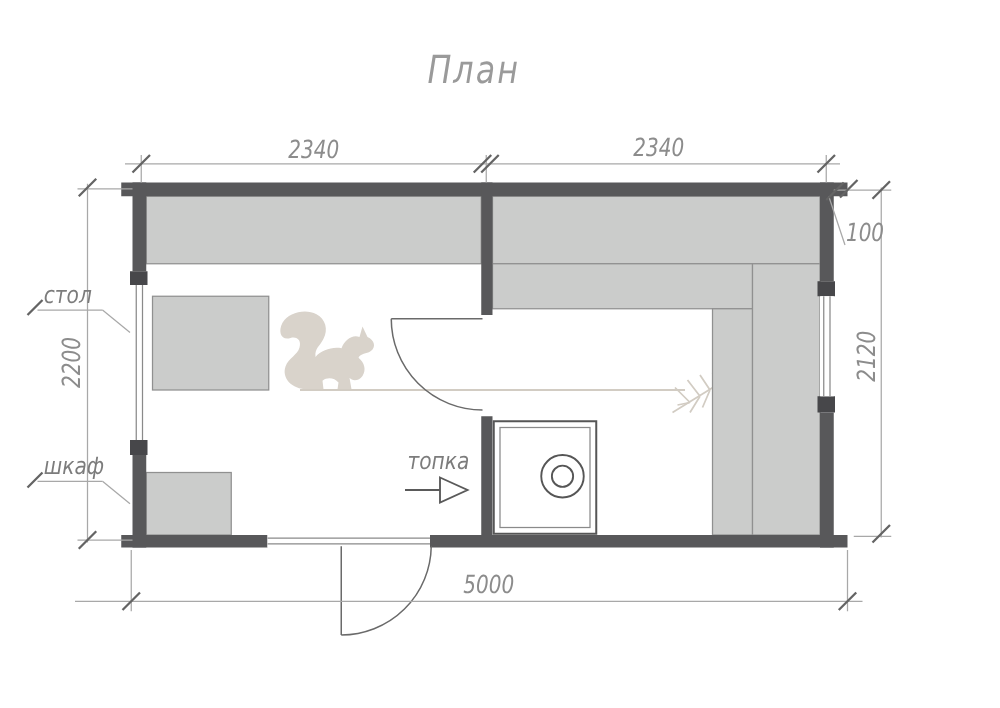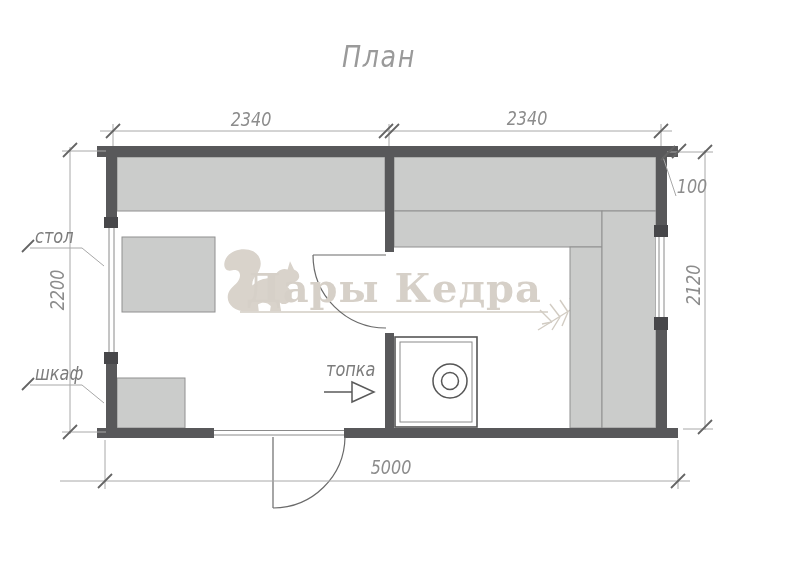--- a/index.html
+++ b/index.html
@@ -158,14 +158,13 @@
   <div class="txt dim" style="left:527px;top:118px;">2340</div>
   <div class="txt dim" style="left:692px;top:186px;">100</div>
   <div class="txt dim rot" style="left:693px;top:285px;">2120</div>
   <div class="txt dim rot" style="left:57px;top:290px;">2200</div>
   <div class="txt dim" style="left:391px;top:467px;">5000</div>
 
   <div class="txt lbl" style="left:35px;top:225px;">стол</div>
   <div class="txt lbl" style="left:35px;top:362px;">шкаф</div>
   <div class="txt lbl" style="left:326px;top:358px;">топка</div>
 
-  <div class="txt wm-brand" style="left:394px;top:287px;">Дары Кедра</div>
 </div>
 
 </body></html>

